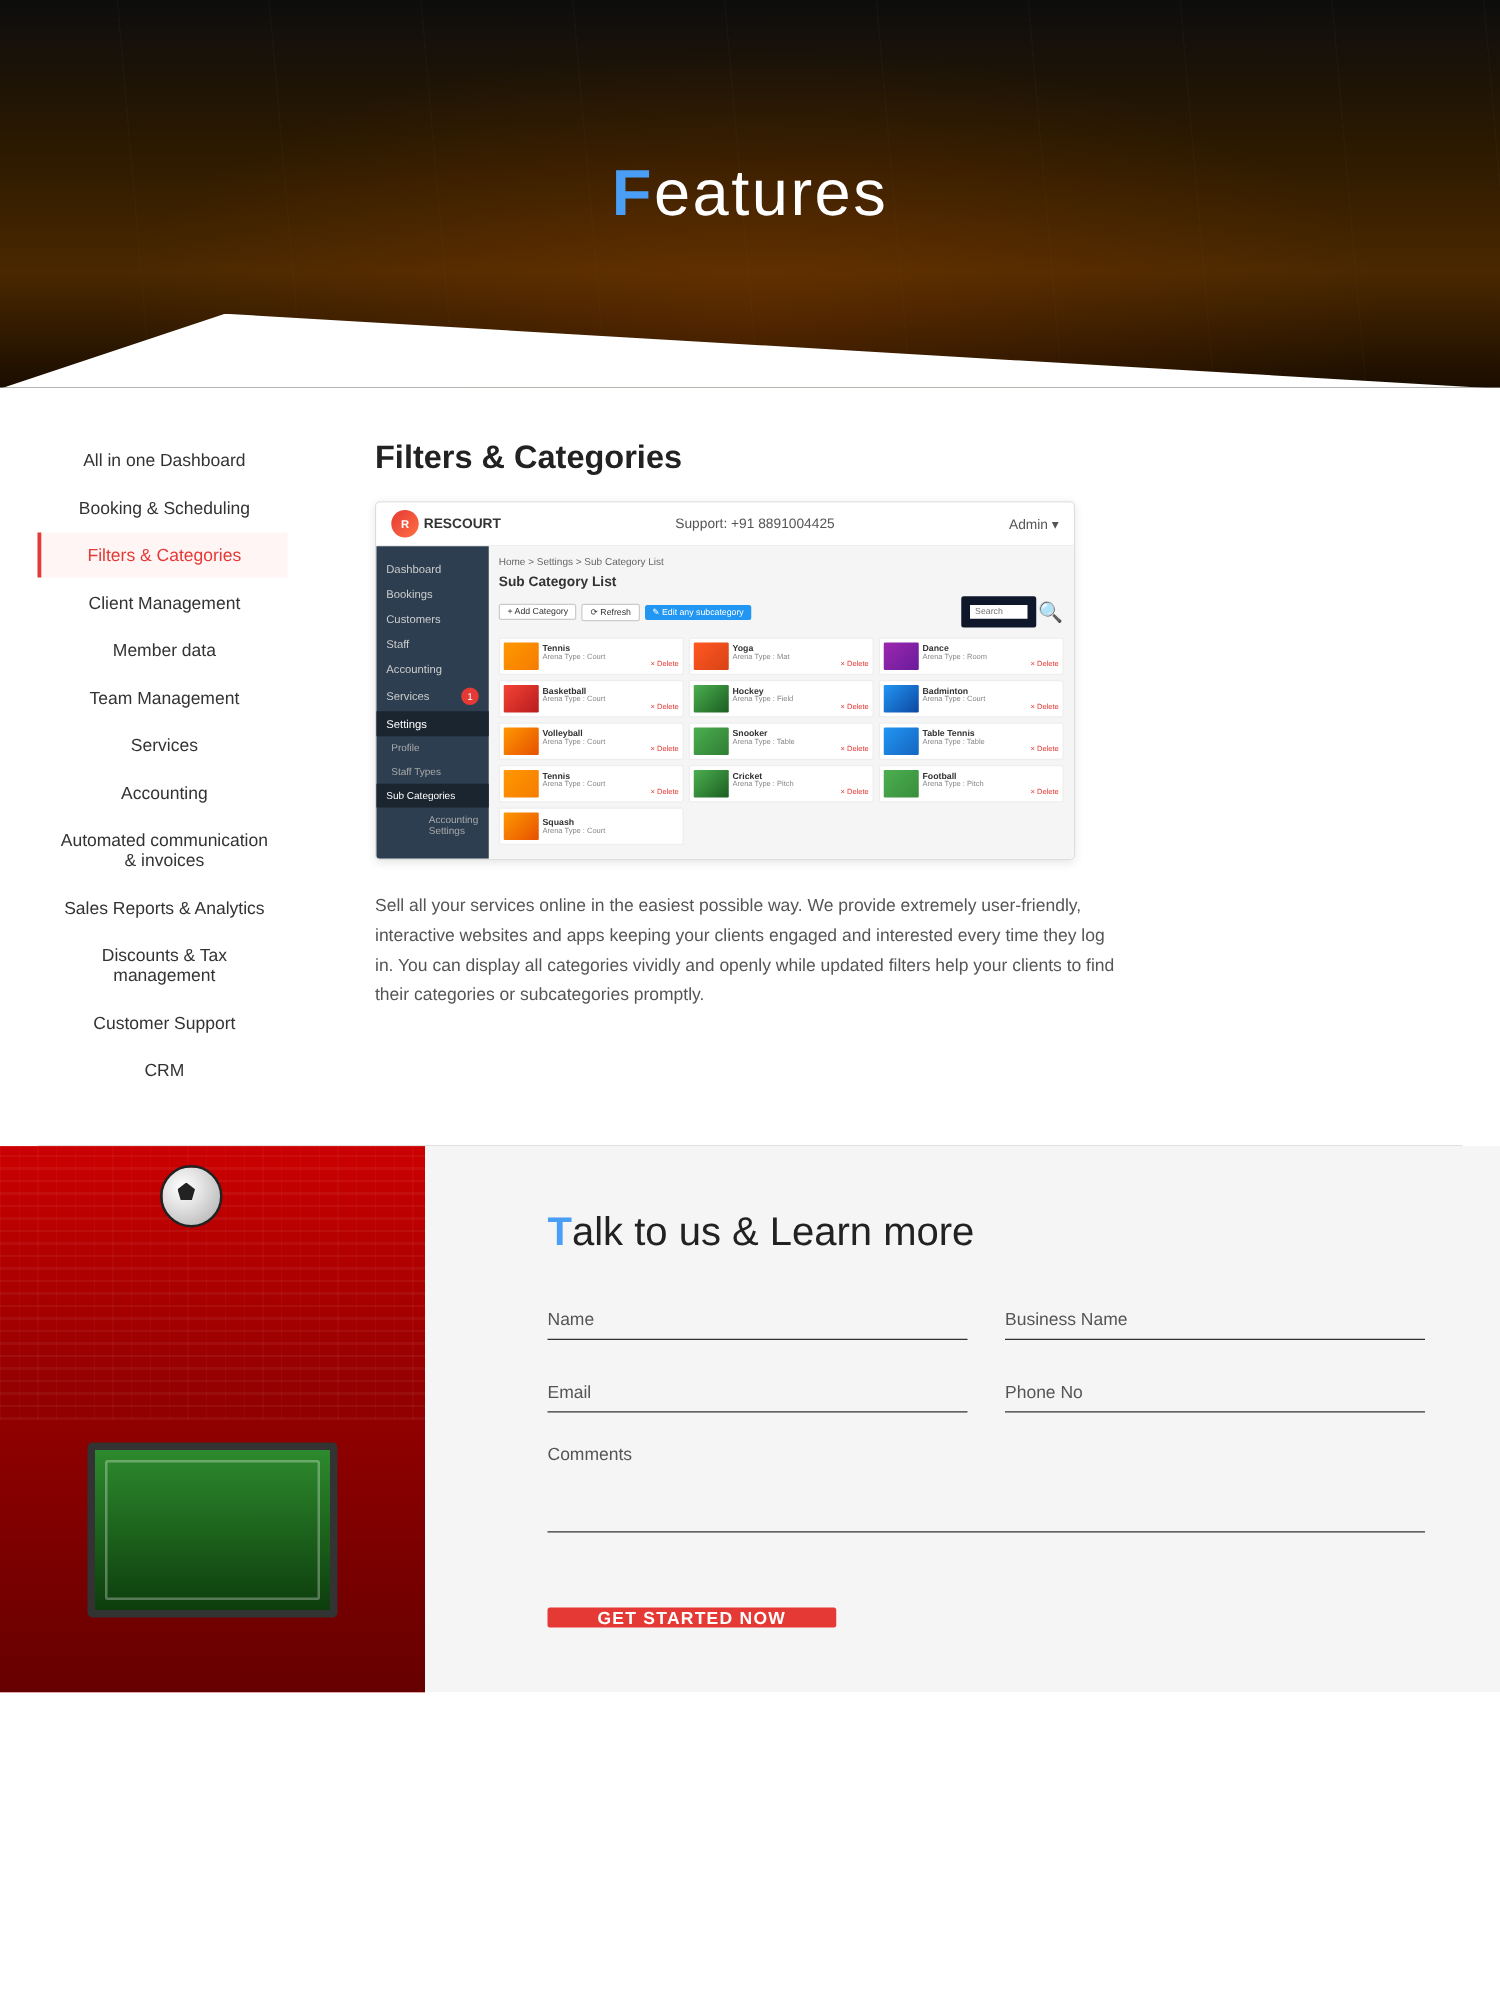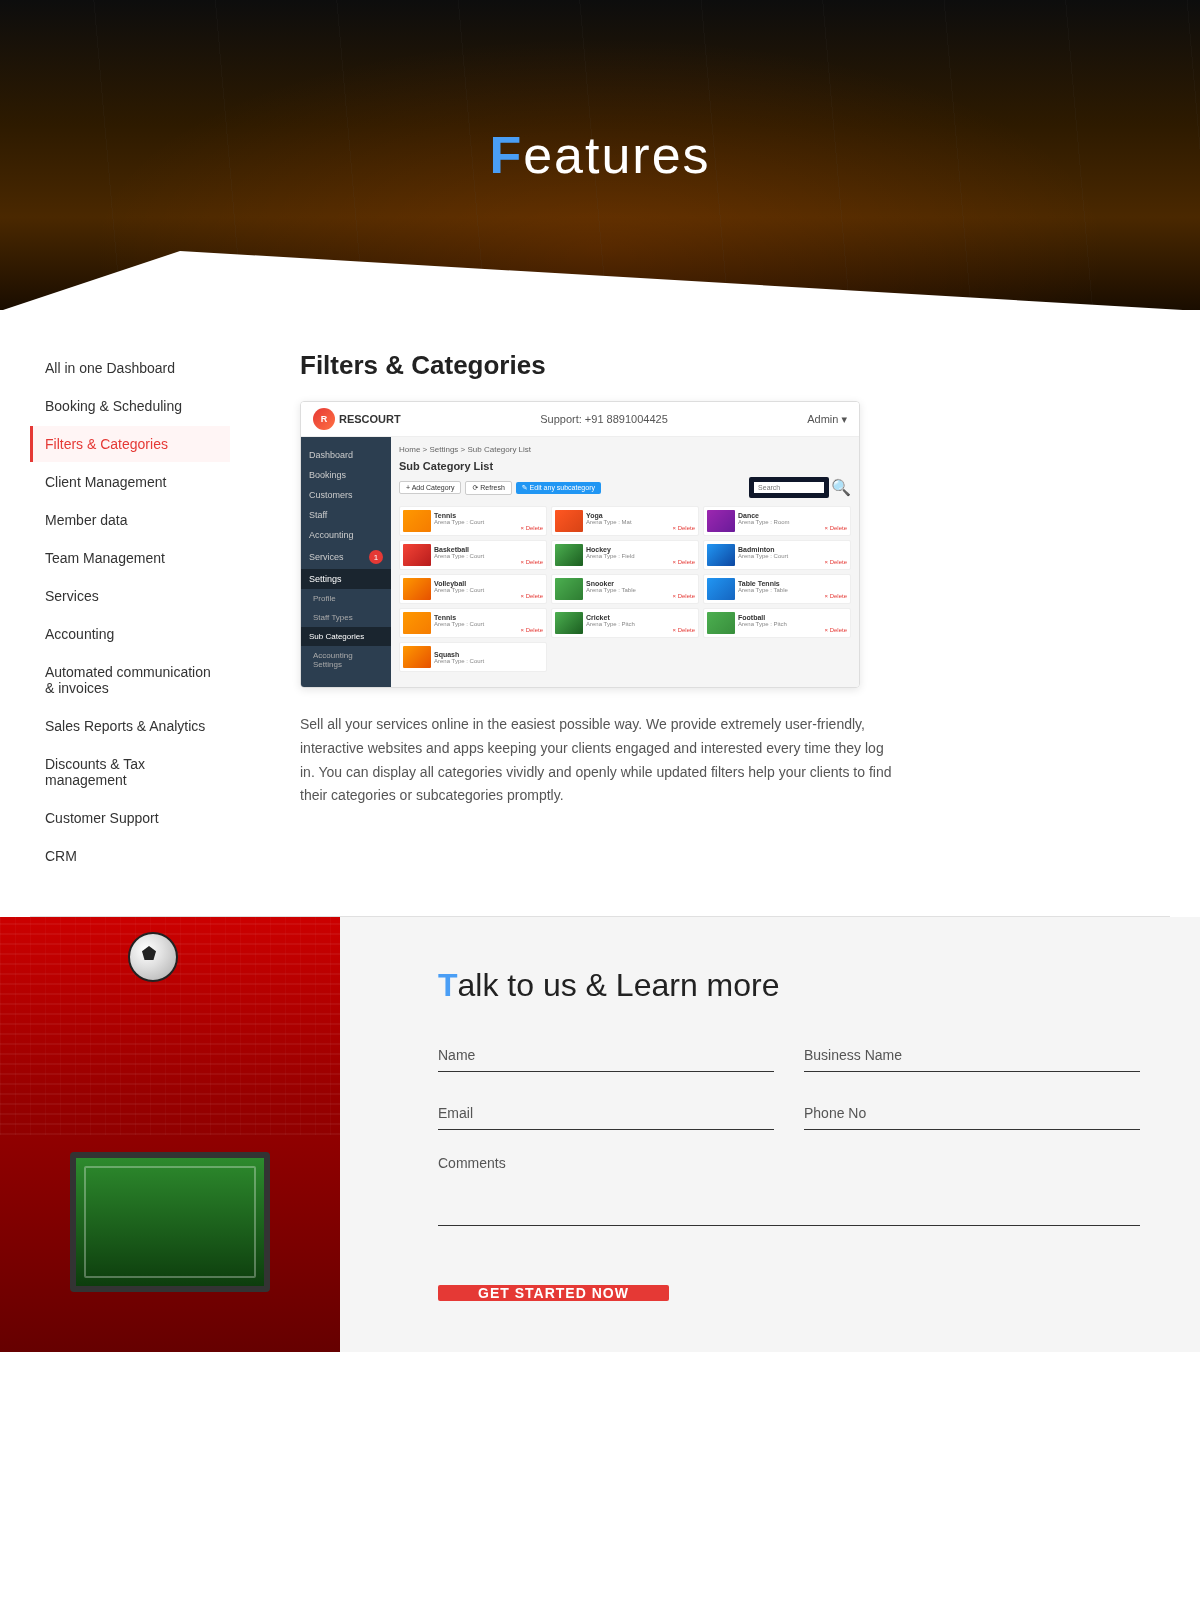--- a/index.html
+++ b/index.html
@@ -71,20 +71,21 @@
       width: 200px;
       flex-shrink: 0;
     }
     .sidebar-item {
       padding: 10px 12px;
       font-size: 14px;
       color: #333;
       cursor: pointer;
       border-left: 3px solid transparent;
       margin-bottom: 2px;
+      text-align: center;
     }
     .sidebar-item.active {
       color: #e53935;
       border-left: 3px solid #e53935;
       background: #fff5f5;
     }
 
     
     .feature-content {
       flex: 1;
@@ -194,24 +195,24 @@
     }
     .ss-btn-secondary { background: #2196f3; color: white; }
     .ss-btn-outline { background: white; border: 1px solid #ccc; color: #333; }
     .ss-search {
       margin-left: auto;
       display: flex;
       align-items: center;
       gap: 2px;
     }
     .ss-search input {
-      width: 80px;
+      width: 60px;
       padding: 2px 4px;
       font-size: 7px;
-      border: 5px solid #0f172a;
+      border: 7px solid #0f172a;
       border-radius: 2px;
     }
     .ss-grid {
       display: grid;
       grid-template-columns: repeat(3, 1fr);
       gap: 4px;
     }
     .ss-card {
       background: white;
       border: 1px solid #eee;
@@ -516,21 +517,21 @@
           <div class="ss-sidebar-item">Staff</div>
           <div class="ss-sidebar-item">Accounting</div>
           <div class="ss-sidebar-item with-badge">
             <span>Services</span>
             <span class="ss-badge">1</span>
           </div>
           <div class="ss-sidebar-item active-ss">Settings</div>
           <div class="ss-sidebar-item" style="font-size:8px;padding-left:12px;color:#aaa;">Profile</div>
           <div class="ss-sidebar-item" style="font-size:8px;padding-left:12px;color:#aaa;">Staff Types</div>
           <div class="ss-sidebar-item active-ss" style="font-size:8px;">Sub Categories</div>
-          <div class="ss-sidebar-item" style="font-size:8px;padding-left:12px;color:#aaa;">Accounting Settings</div>
+          <div class="ss-sidebar-item" style="font-size:8px;padding-left:12px;color:#aaa;margin-left:30px;">Accounting Settings</div>
         </div>
 
         <div class="screenshot-main">
           <div class="ss-breadcrumb">Home &gt; Settings &gt; Sub Category List</div>
           <div style="font-size:11px;font-weight:bold;color:#333;margin-bottom:5px;">Sub Category List</div>
           <div class="ss-toolbar">
             <button class="ss-btn ss-btn-outline">+ Add Category</button>
             <button class="ss-btn ss-btn-outline">⟳ Refresh</button>
             <button class="ss-btn ss-btn-secondary">✎ Edit any subcategory</button>
             <div class="ss-search">

